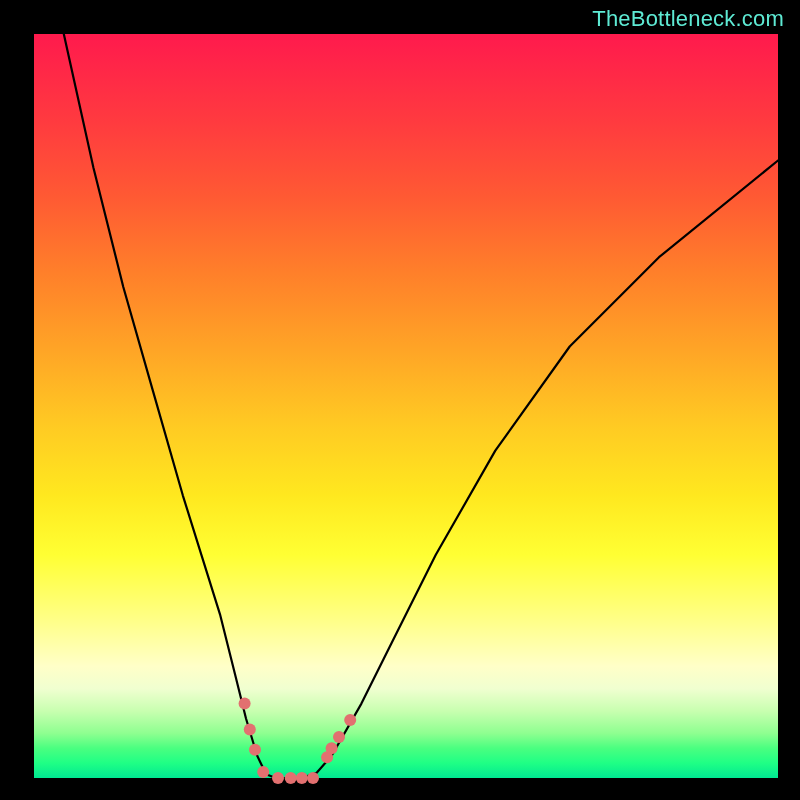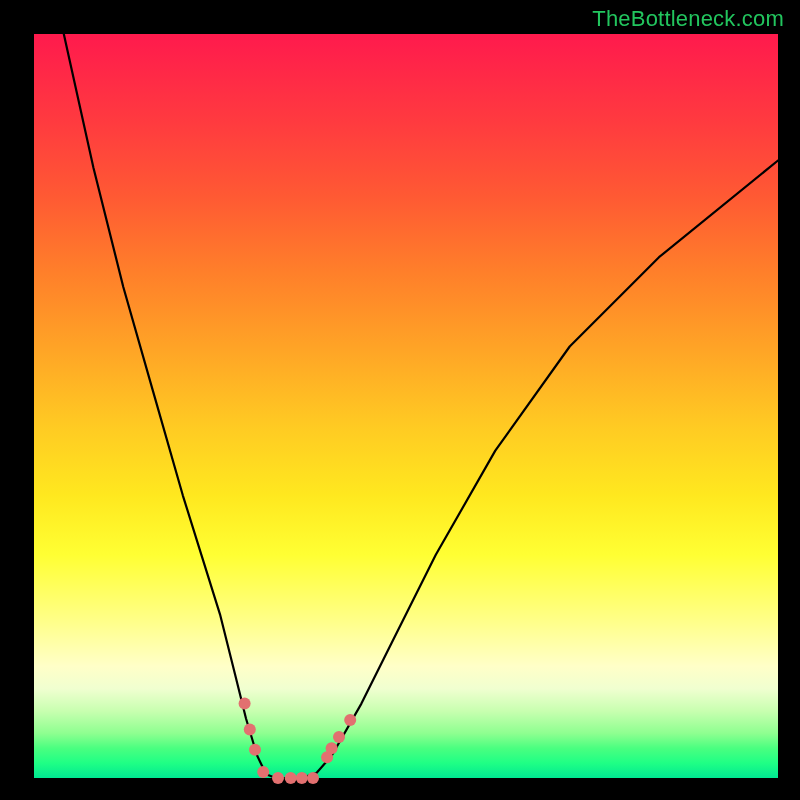--- a/index.html
+++ b/index.html
@@ -36,21 +36,21 @@
       #4aff80 96%,
       #1fff85 98%,
       #00e892 100%
     );
   }
   
   .watermark {
     position: absolute;
     top: 6px;
     right: 16px;
-    color: #22c55e;
+    color: #5eead4;
     font-size: 22px;
     font-weight: 400;
     letter-spacing: 0.2px;
     z-index: 20;
   }
   
   svg.curves {
     position: absolute;
     left: 0; top: 0;
     width: 800px; height: 800px;

